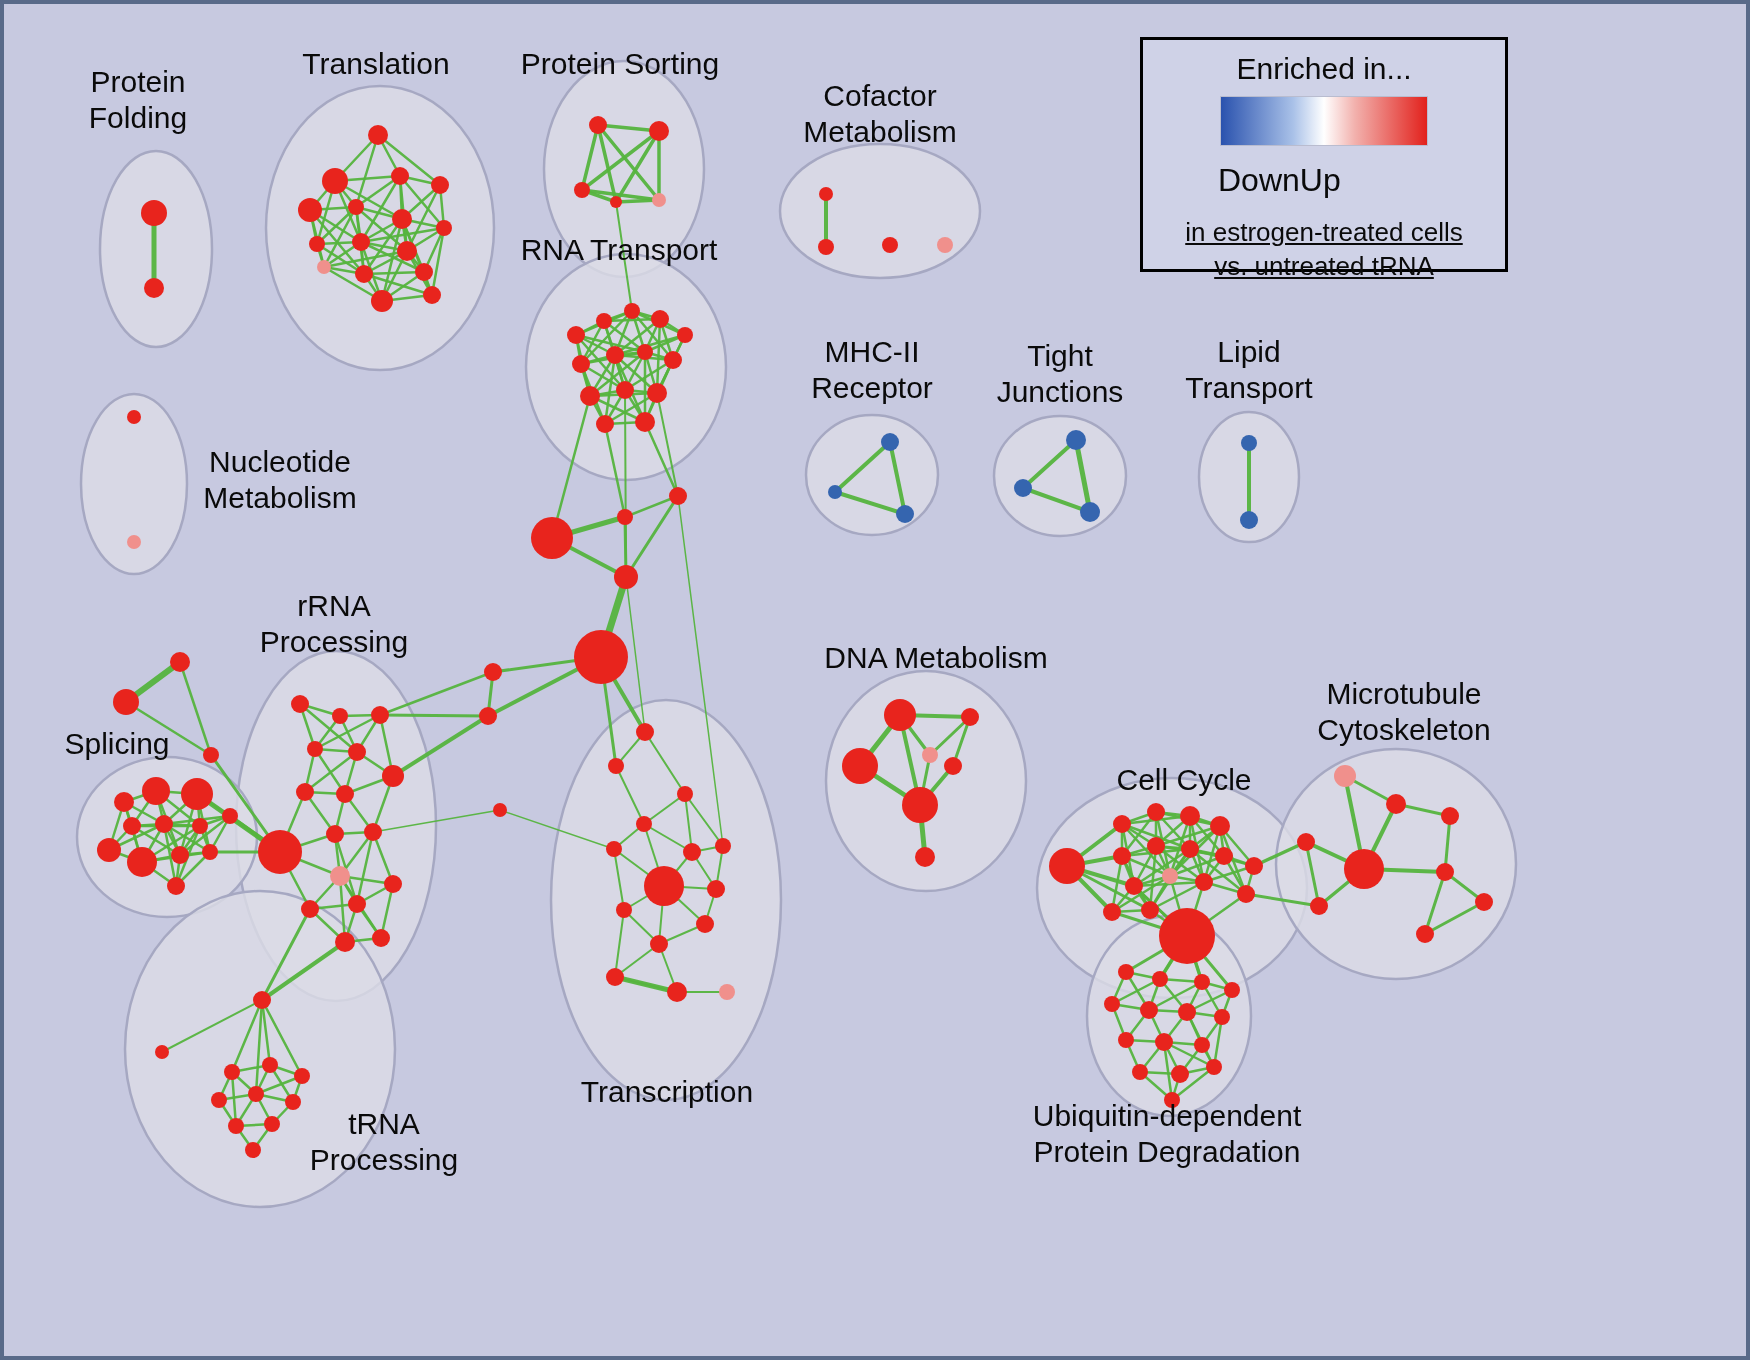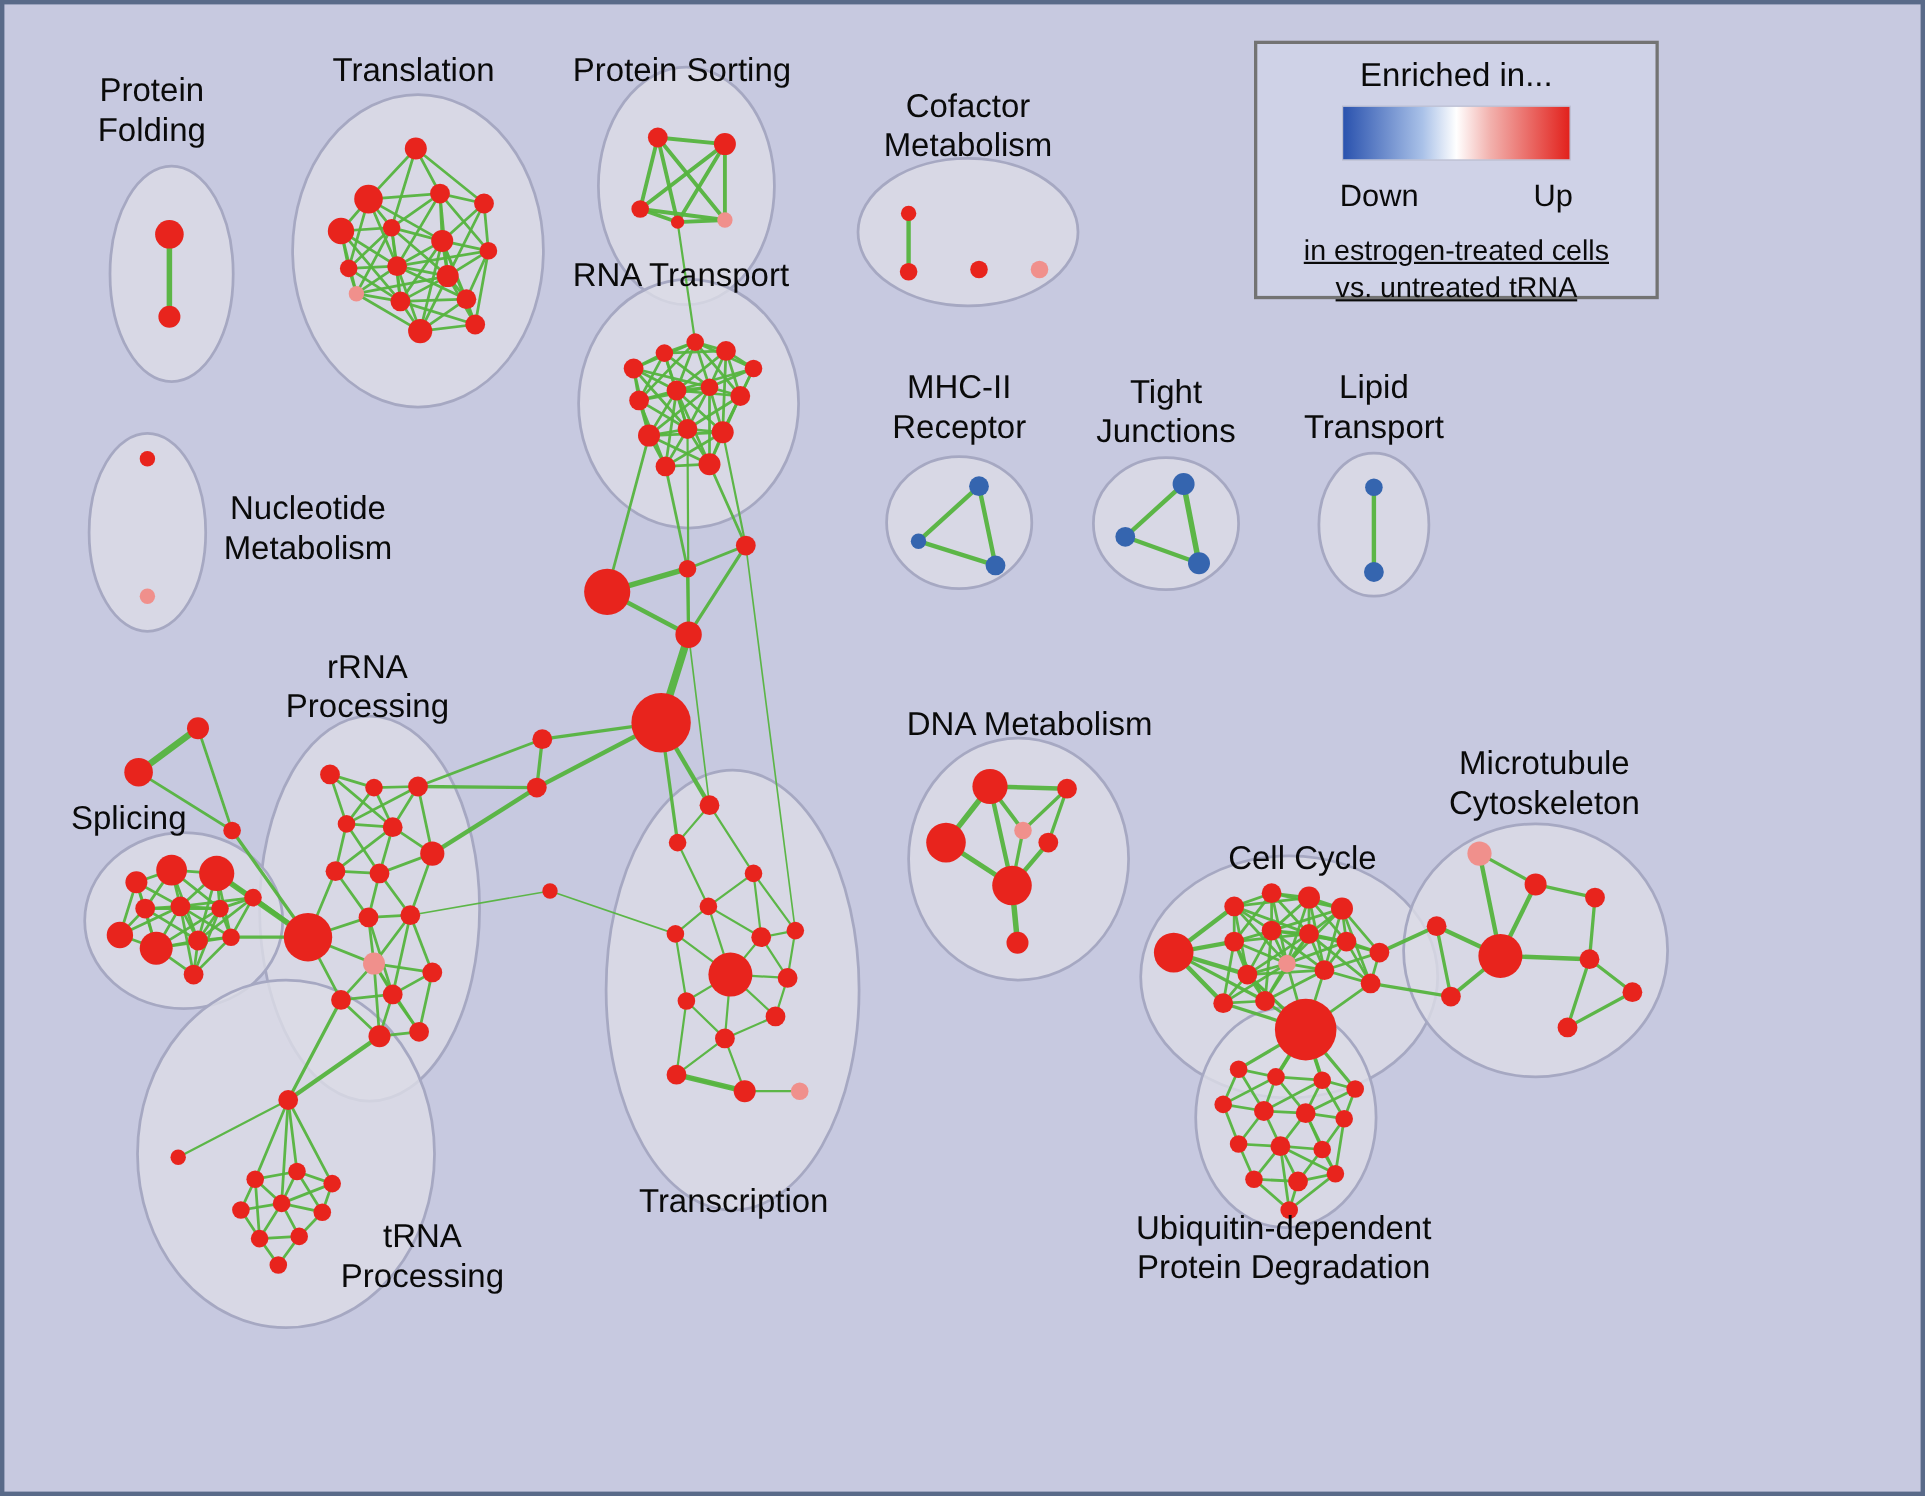--- a/index.html
+++ b/index.html
@@ -7,31 +7,31 @@
     position:relative; width:1750px; height:1360px; box-sizing:border-box;
     background:var(--bg,#c7c9e0); border:4px solid var(--frame,#596a89);
     overflow:hidden; font-family:"Liberation Sans", sans-serif;
   }
   #network-svg { position:absolute; left:0; top:0; }
   .cluster { fill:var(--cluster-fill,#dcdce6); fill-opacity:.8; stroke:var(--cluster-stroke,#a6a8c2); stroke-width:2.5; }
   .edge { stroke:var(--edge,#55b43e); stroke-opacity:.95; stroke-linecap:round; }
   .cluster-label { font-size:30px; fill:var(--label,#0a0a0a); text-anchor:middle; }
   .legend {
     position:absolute; left:1136px; top:33px; width:368px; height:235px;
-    box-sizing:border-box; border:3px solid #737373; background:#cfd2e7;
+    box-sizing:border-box; border:3px solid #000000; background:#cfd2e7;
     text-align:center; padding-top:12px; color:#0a0a0a;
   }
   .legend-title { font-size:30px; }
   .legend-bar {
     width:206px; height:48px; margin:10px auto 4px auto;
     border:1px solid #b9bccf;
   }
   .legend-updown {
-    width:212px; margin:16px auto; display:flex; justify-content:space-between;
-    font-size:28px;
+    width:212px; margin:16px auto; display:flex; justify-content:flex-start;
+    font-size:32px;
   }
   .legend-caption { font-size:26px; line-height:1.32;text-decoration:underline; }
   .legend-caption:first-of-type { margin-top:8px; }
 </style>
 </head>
 <body>
 
 <div class="frame">
   <svg id="network-svg" width="1750" height="1360" viewBox="0 0 1750 1360">
       <ellipse cx="152" cy="245" rx="56" ry="98" class="cluster"></ellipse>

